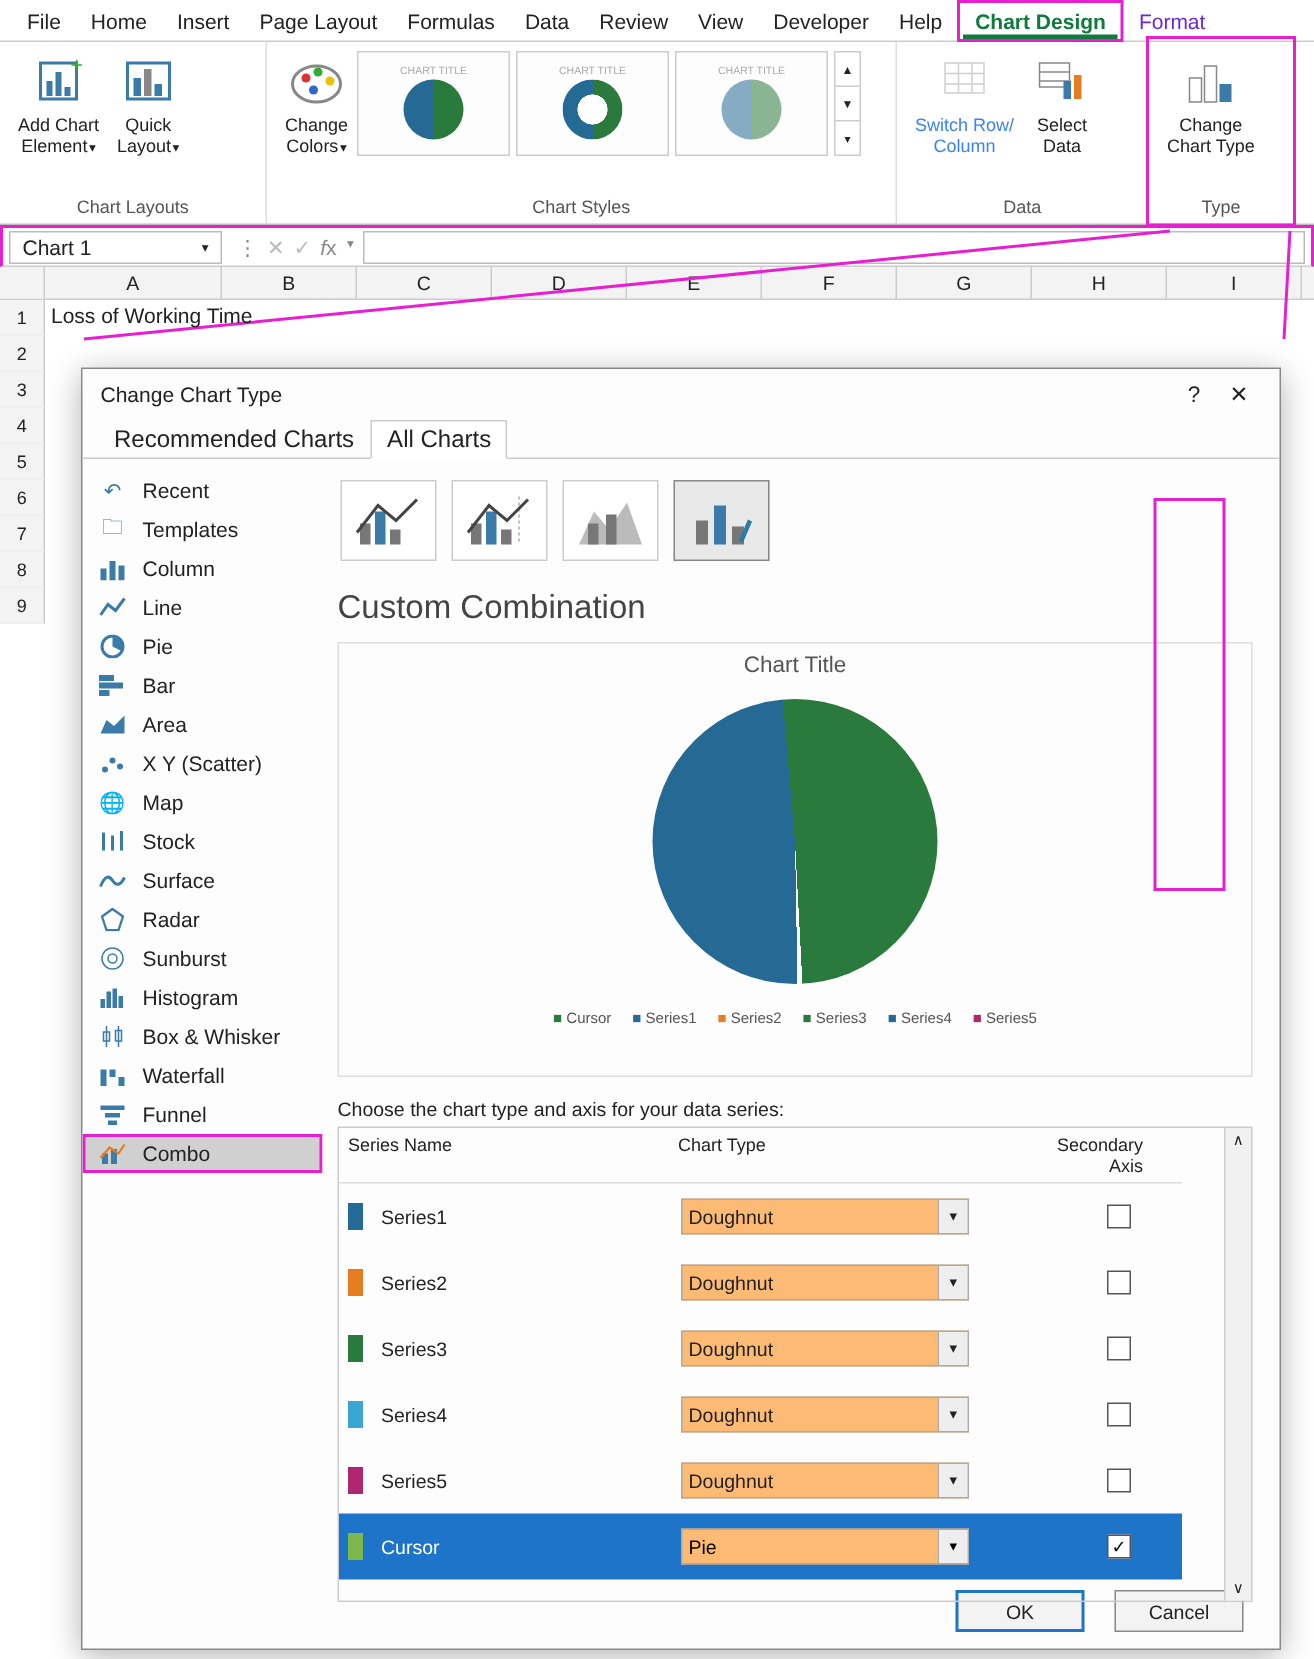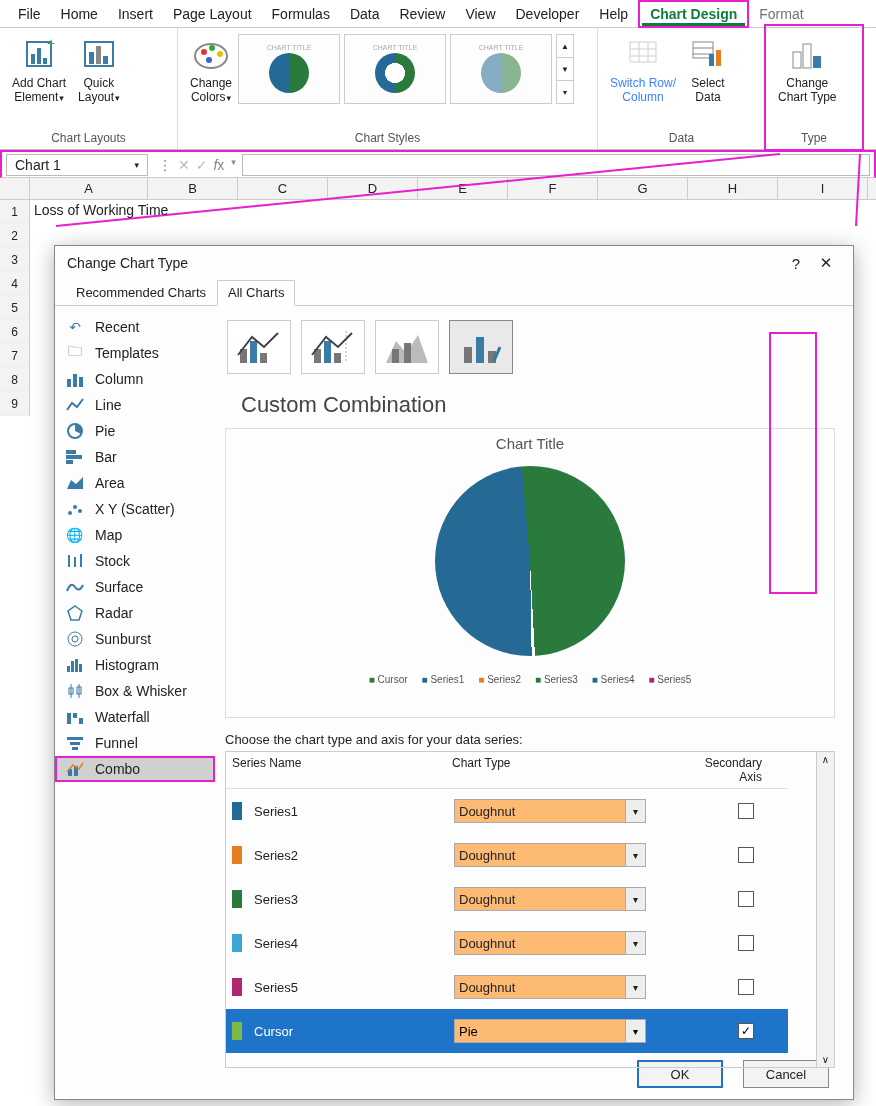--- a/index.html
+++ b/index.html
@@ -38,33 +38,33 @@
   .grid-body { display:flex;}
   .rownums { display:flex; flex-direction:column;}
   .rownums div { height:24px; width:30px; border-bottom:1px solid #eee; border-right:1px solid #ccc; background:#f3f3f3; display:flex; align-items:center; justify-content:center; font-size:12px;}
   .cells { position:relative; flex:1;}
   .cell-a1 { position:absolute; top:2px; left:4px; font-size:14px;}
   
   .modal { position:absolute; left:54px; top:245px; width:800px; height:855px; background:#fdfdfd; border:1px solid #888; box-shadow:0 4px 20px rgba(0,0,0,.3);}
   .modal-title { display:flex; align-items:center; height:34px; padding:0 12px; font-size:14px;}
   .modal-title .spacer{flex:1;}
   .modal-title .ctl { width:30px; text-align:center; font-size:15px; cursor:default;}
-  .dlg-tabs { display:flex; padding-left:10px; height:26px; border-bottom:1px solid #ccc; font-size:13px;}
+  .dlg-tabs { display:flex; padding-left:10px; height:26px; border-bottom:1px solid #ccc; font-size:16px;}
   .dtab { padding:4px 10px; border:1px solid transparent; margin-bottom:-1px; cursor:default;}
   .dtab.active { background:#fff; border:1px solid #ccc; border-bottom-color:#fff;}
   .dlg-body { display:flex; height:740px;}
   .dlg-left { width:160px; padding:8px 0; overflow:hidden;}
   .ct-item { display:flex; align-items:center; gap:10px; padding:4px 10px; font-size:14px; cursor:default;}
   .ct-item .ic { width:20px; height:18px; display:flex; align-items:center; justify-content:center; color:#3b7ba8;}
   .ct-item.selected { background:#d0d0d0; border:2px solid #e61fd0; padding:2px 8px;}
   .dlg-right { flex:1; padding:10px 18px 0 10px; position:relative;}
   .subtype-row { display:flex; gap:10px; padding:4px 2px 12px 2px;}
   .subtype { width:64px; height:54px; border:1px solid #ccc; display:flex; align-items:center; justify-content:center; background:#fff;}
   .subtype.selected { border:1px solid #888; background:#e9e9e9;}
-  .rt-heading { font-size:22px; color:#444; margin:6px 0 10px 16px;}
+  .rt-heading { font-size:22px; color:#444; margin:6px 0 10px 0;}
   .preview { border:1px solid #ddd; height:290px; display:flex; flex-direction:column; align-items:center; }
   .preview-title { font-size:15px; color:#555; margin-top:6px;}
   .pie-big { width:190px; height:190px; border-radius:50%; margin-top:14px; background:conic-gradient(from -5deg,#2b7a3d 0 182deg,#fff 182deg 184deg,#256a94 184deg 360deg);}
   .legend { display:flex; gap:14px; font-size:10px; color:#555; margin-top:18px;}
   .legend span::before { content:"■ "; }
   .legend .c0::before{color:#2b7a3d;} .legend .c1::before{color:#256a94;}
   .legend .c2::before{color:#e67d22;} .legend .c3::before{color:#2b7a3d;}
   .legend .c4::before{color:#256a94;} .legend .c5::before{color:#b02670;}
   .series-instr { margin:14px 0 4px 0; font-size:13px;}
   .series-grid { border:1px solid #ccc; height:317px; display:flex;gap:28px;}
@@ -97,21 +97,21 @@
   <div class="rtab">Home</div>
   <div class="rtab">Insert</div>
   <div class="rtab">Page Layout</div>
   <div class="rtab">Formulas</div>
   <div class="rtab">Data</div>
   <div class="rtab">Review</div>
   <div class="rtab">View</div>
   <div class="rtab">Developer</div>
   <div class="rtab">Help</div>
   <div class="rtab active">Chart Design</div>
-  <div class="rtab" style="color:#737373;">Format</div>
+  <div class="rtab" style="color:#6d28d9;">Format</div>
 </div>
 
 <div class="ribbon-body">
   <div class="rgroup" style="width:178px;">
     <div class="rgroup-inner">
       <div class="big-btn">
         <div class="icon-box">
           <svg width="36" height="36">
               <rect x="6" y="6" width="24" height="24" fill="none" stroke="#3b7ba8" stroke-width="2"></rect>
               <rect x="10" y="18" width="4" height="10" fill="#3b7ba8"></rect>

